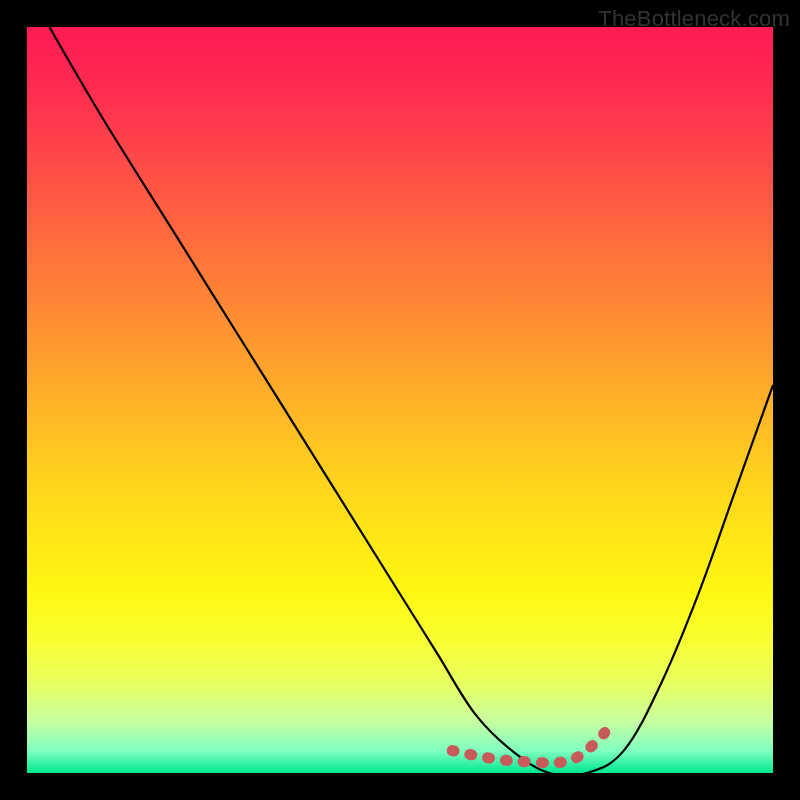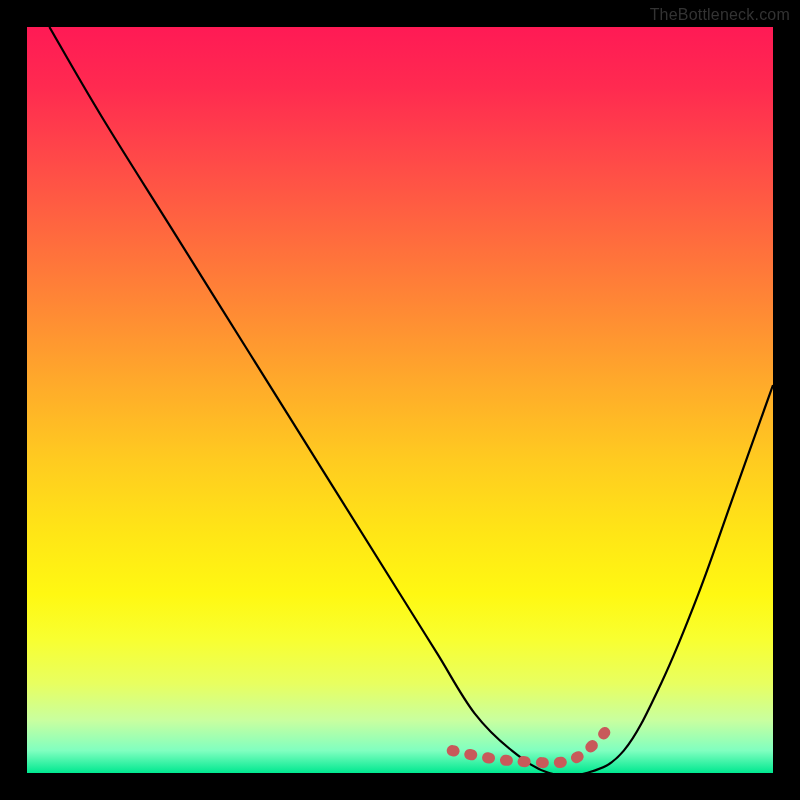--- a/index.html
+++ b/index.html
@@ -9,21 +9,21 @@
     background: #000;
     position: relative;
     overflow: hidden;
     font-family: Arial, sans-serif;
   }
   .watermark {
     position: absolute;
     top: 6px;
     right: 10px;
     color: #333;
-    font-size: 16px;
+    font-size: 22px;
     font-weight: 500;
     z-index: 10;
     letter-spacing: 0.2px;
   }
   .plot-area {
     position: absolute;
     left: 27px;
     top: 27px;
     width: 746px;
     height: 746px;

